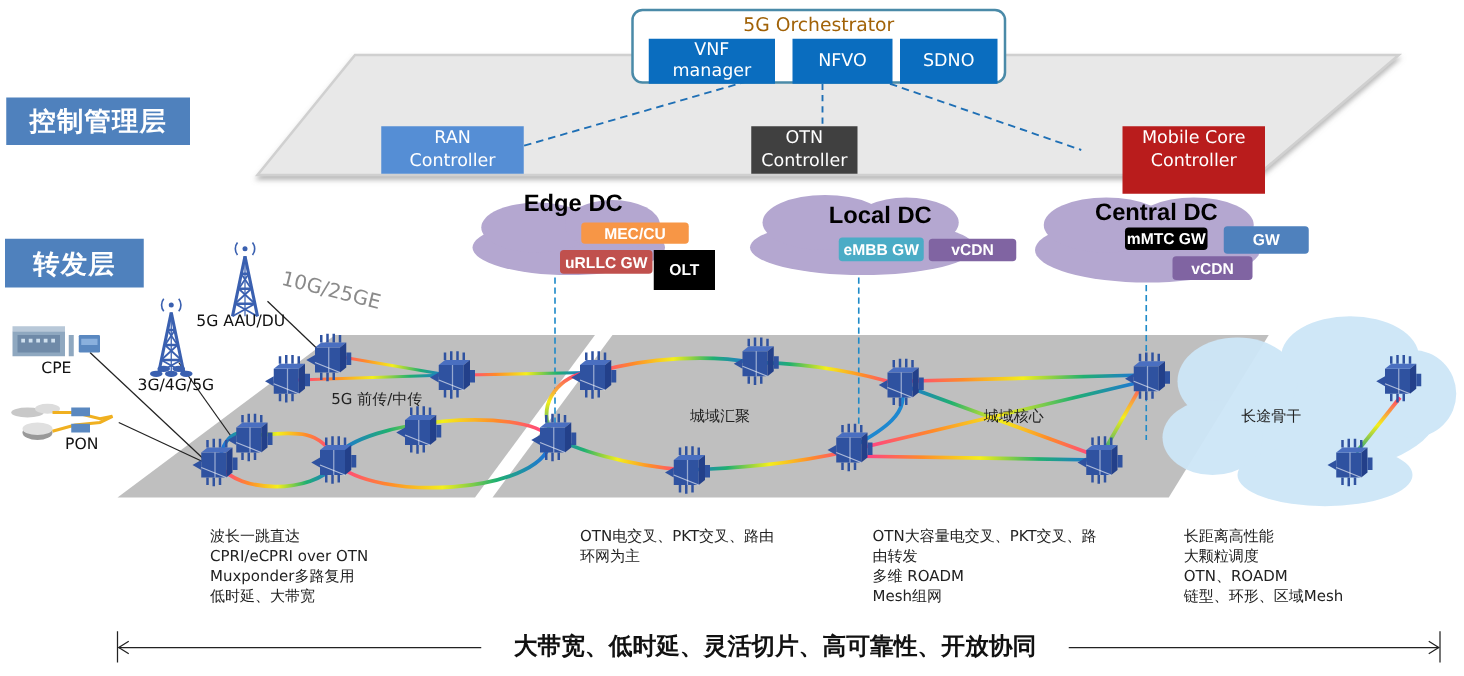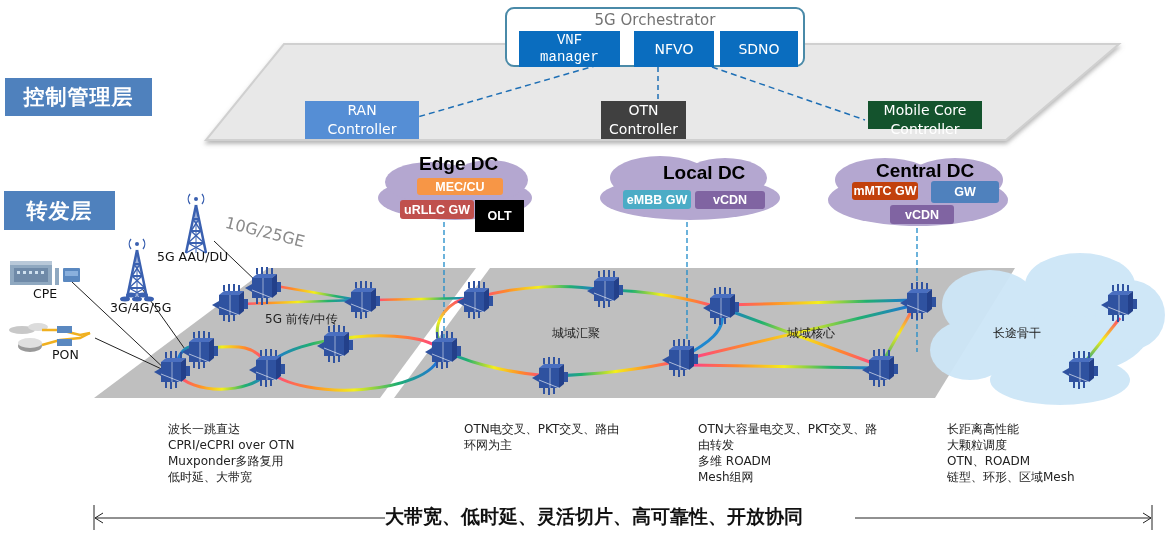--- a/index.html
+++ b/index.html
@@ -5,34 +5,34 @@
   html, body { margin: 0; padding: 0; background: #ffffff; }
   body { width: 1171px; height: 541px; position: relative; overflow: hidden;
          font-family: "Liberation Sans", "DejaVu Sans", sans-serif; }
   #diagram { position: absolute; left: 0; top: 0; }
   .layer-label { position: absolute; background: #4f81bd; color: #fff; font-weight: bold;
                  font-size: 21px; display: flex; align-items: center; justify-content: center;
                  font-family: "DejaVu Sans", sans-serif; letter-spacing: 1px; }
   .orch { position: absolute; left: 505px; top: 7px; width: 300px; height: 60px;
           border: 2.5px solid #4a8aa8; border-radius: 9px; background: #fff; box-sizing: border-box; }
   .orch-title { position: absolute; left: 0; top: 2px; width: 100%; text-align: center;
-                font-size: 15px; color: #737373; font-family: "DejaVu Sans", sans-serif; }
+                font-size: 15px; color: #a16207; font-family: "DejaVu Sans", sans-serif; }
   .orch-box { position: absolute; top: 22px; height: 36px; background: #0a6dbf; color: #fff;
               font-size: 14px; display: flex; align-items: center; justify-content: center;
               text-align: center; line-height: 17px; font-family: "DejaVu Sans", sans-serif; }
   .ctrl { position: absolute; color: #fff; font-size: 14px; text-align: center;
           line-height: 19px; font-family: "DejaVu Sans", sans-serif; }
   .dc-title { position: absolute; font-weight: bold; font-size: 19px; color: #000; }
   .dc-box { position: absolute; color: #fff; font-weight: bold; font-size: 12.5px;
-            display: flex; align-items: center; justify-content: center; border-radius: 3px; }
+            display: flex; align-items: center; justify-content: center; border-radius: 3px; margin-left: 48px; }
   .net-label { position: absolute; font-size: 12px; color: #222; font-family: "DejaVu Sans", sans-serif; }
   .desc { position: absolute; font-size: 12px; color: #222; line-height: 16px;
           font-family: "DejaVu Sans", sans-serif; }
   .desc div { white-space: nowrap; }
-  .slogan { position: absolute; left: 385px; top: 504px; width: 470px; 
+  .slogan { position: absolute; left: 385px; top: 504px; width: 470px; text-align: center;
             font-weight: bold; font-size: 19px; color: #111; background: #fff;
             font-family: "DejaVu Sans", sans-serif; }
   .dev-label { position: absolute; font-size: 12.5px; color: #111; font-family: "DejaVu Sans", sans-serif; }
   .rate-label { position: absolute; font-size: 16px; color: #8a8a8a; transform: rotate(14deg);
                 transform-origin: left top; font-family: "DejaVu Sans", sans-serif; }
 </style>
 </head>
 <body>
 
 <svg id="diagram" width="1171" height="541" viewBox="0 0 1171 541" xmlns="http://www.w3.org/2000/svg">
@@ -241,56 +241,56 @@
     <polyline points="103,513 95,518 103,523" fill="none"></polyline>
     <polyline points="1143,513 1151,518 1143,523" fill="none"></polyline>
   </g>
 </svg>
 
 <div class="layer-label" style="left:5px; top:78px; width:147px; height:38px;">控制管理层</div>
 <div class="layer-label" style="left:4px; top:191px; width:111px; height:39px;">转发层</div>
 
 <div class="orch">
   <div class="orch-title">5G Orchestrator</div>
-  <div class="orch-box" style="left:12px; width:101px; flex-direction:column;font-family:Liberation Mono, monospace;">
+  <div class="orch-box" style="left:12px; width:101px; flex-direction:column;">
     <span>VNF</span>
     <span>manager</span>
   </div>
   <div class="orch-box" style="left:127px; width:80px;">
     <span>NFVO</span>
   </div>
   <div class="orch-box" style="left:213px; width:78px;">
     <span>SDNO</span>
   </div>
 </div>
 
 <div class="ctrl" style="left:305px; top:101px; width:114px; height:38px; background:#558ed5;">
   <div>RAN</div>
   <div>Controller</div>
 </div>
 <div class="ctrl" style="left:601px; top:101px; width:85px; height:38px; background:#404040;">
   <div>OTN</div>
   <div>Controller</div>
 </div>
-<div class="ctrl" style="left:868px; top:101px; width:114px; height:28px; background:#14532d;">
+<div class="ctrl" style="left:898px; top:101px; width:114px; height:54px; background:#b91c1c;">
   <div>Mobile Core</div>
   <div>Controller</div>
 </div>
 
 <div class="dc-title" style="left:419px; top:153px;">Edge DC</div>
 <div class="dc-box" style="left:417px; top:178px; width:86px; height:17px; background:#f79646;">MEC/CU</div>
 <div class="dc-box" style="left:400px; top:200px; width:74px; height:19px; background:#c0504d;">uRLLC GW</div>
 <div class="dc-box" style="left:475px; top:200px; width:49px; height:32px; background:#000; border-radius:0;">OLT</div>
 
 <div class="dc-title" style="left:663px; top:162px;">Local DC</div>
 <div class="dc-box" style="left:623px; top:190px; width:68px; height:19px; background:#4bacc6;">eMBB GW</div>
 <div class="dc-box" style="left:695px; top:191px; width:70px; height:18px; background:#8064a2;">vCDN</div>
 
 <div class="dc-title" style="left:876px; top:160px;">Central DC</div>
-<div class="dc-box" style="left:852px; top:182px; width:66px; height:18px; background:#c2410c;">mMTC GW</div>
+<div class="dc-box" style="left:852px; top:182px; width:66px; height:18px; background:#000000;">mMTC GW</div>
 <div class="dc-box" style="left:931px; top:181px; width:68px; height:22px; background:#4f81bd;">GW</div>
 <div class="dc-box" style="left:890px; top:205px; width:64px; height:19px; background:#8064a2;">vCDN</div>
 
 <div class="rate-label" style="left:228px; top:213px;">10G/25GE</div>
 <div class="dev-label" style="left:157px; top:249px;">5G AAU/DU</div>
 <div class="dev-label" style="left:110px; top:300px;">3G/4G/5G</div>
 <div class="dev-label" style="left:33px; top:286px;">CPE</div>
 <div class="dev-label" style="left:52px; top:347px;">PON</div>
 
 <div class="net-label" style="left:265px; top:311px;">5G 前传/中传</div>

